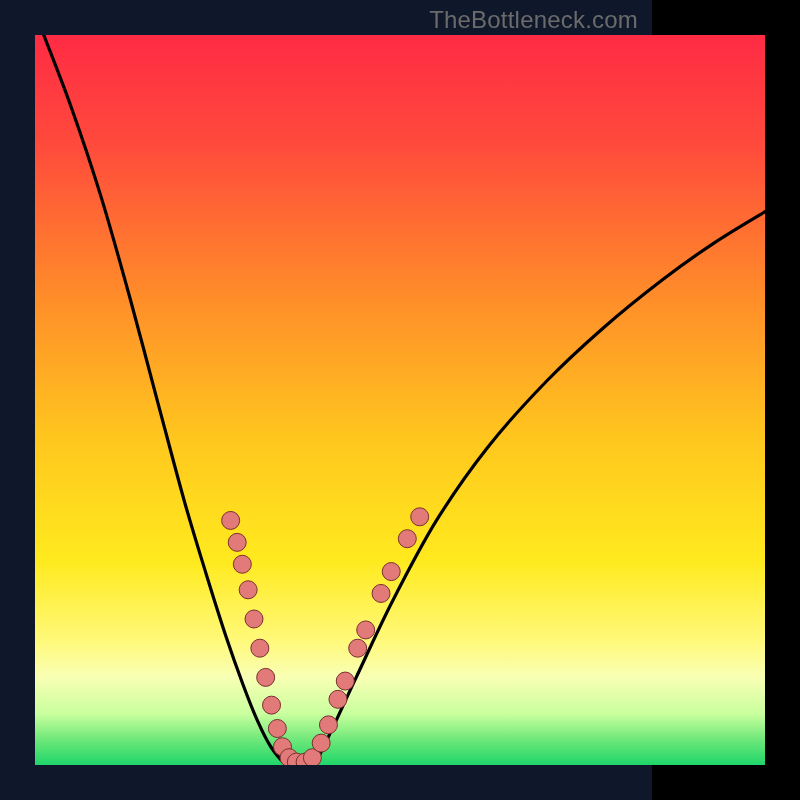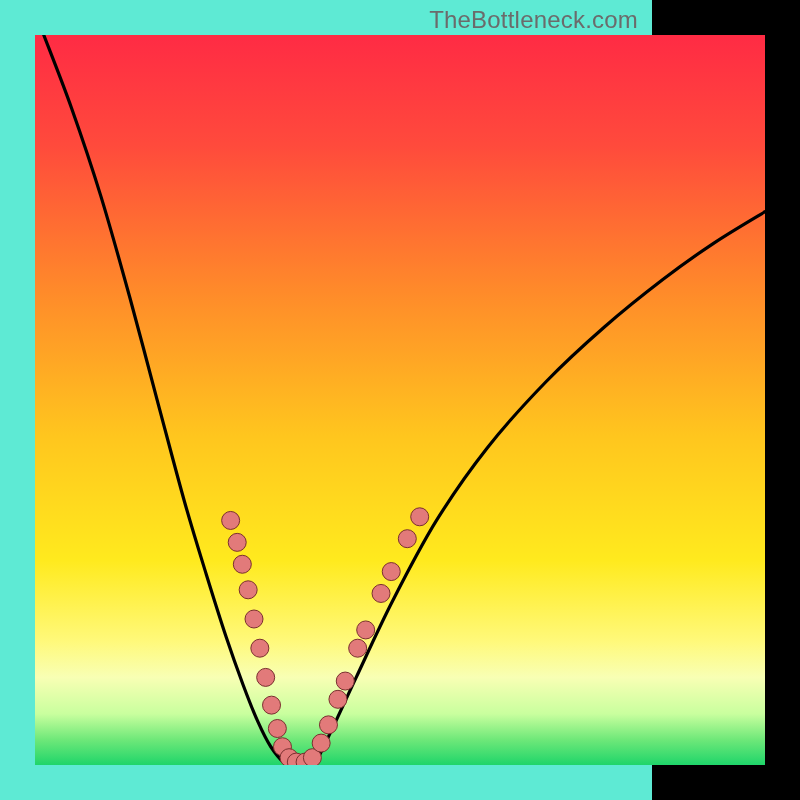--- a/index.html
+++ b/index.html
@@ -10,21 +10,21 @@
     overflow: hidden;
     background: #000;
     font-family: Arial, Helvetica, sans-serif;
   }
   .frame {
     position: absolute;
     left: 0;
     top: 0;
     width: 652px;
     height: 800px;
-    background: #5eead4;
+    background: #0f172a;
   }
   .plot-area {
     position: absolute;
     left: 35px;
     top: 35px;
     width: 730px;
     height: 730px;
     overflow: hidden;
   }
   .watermark {

